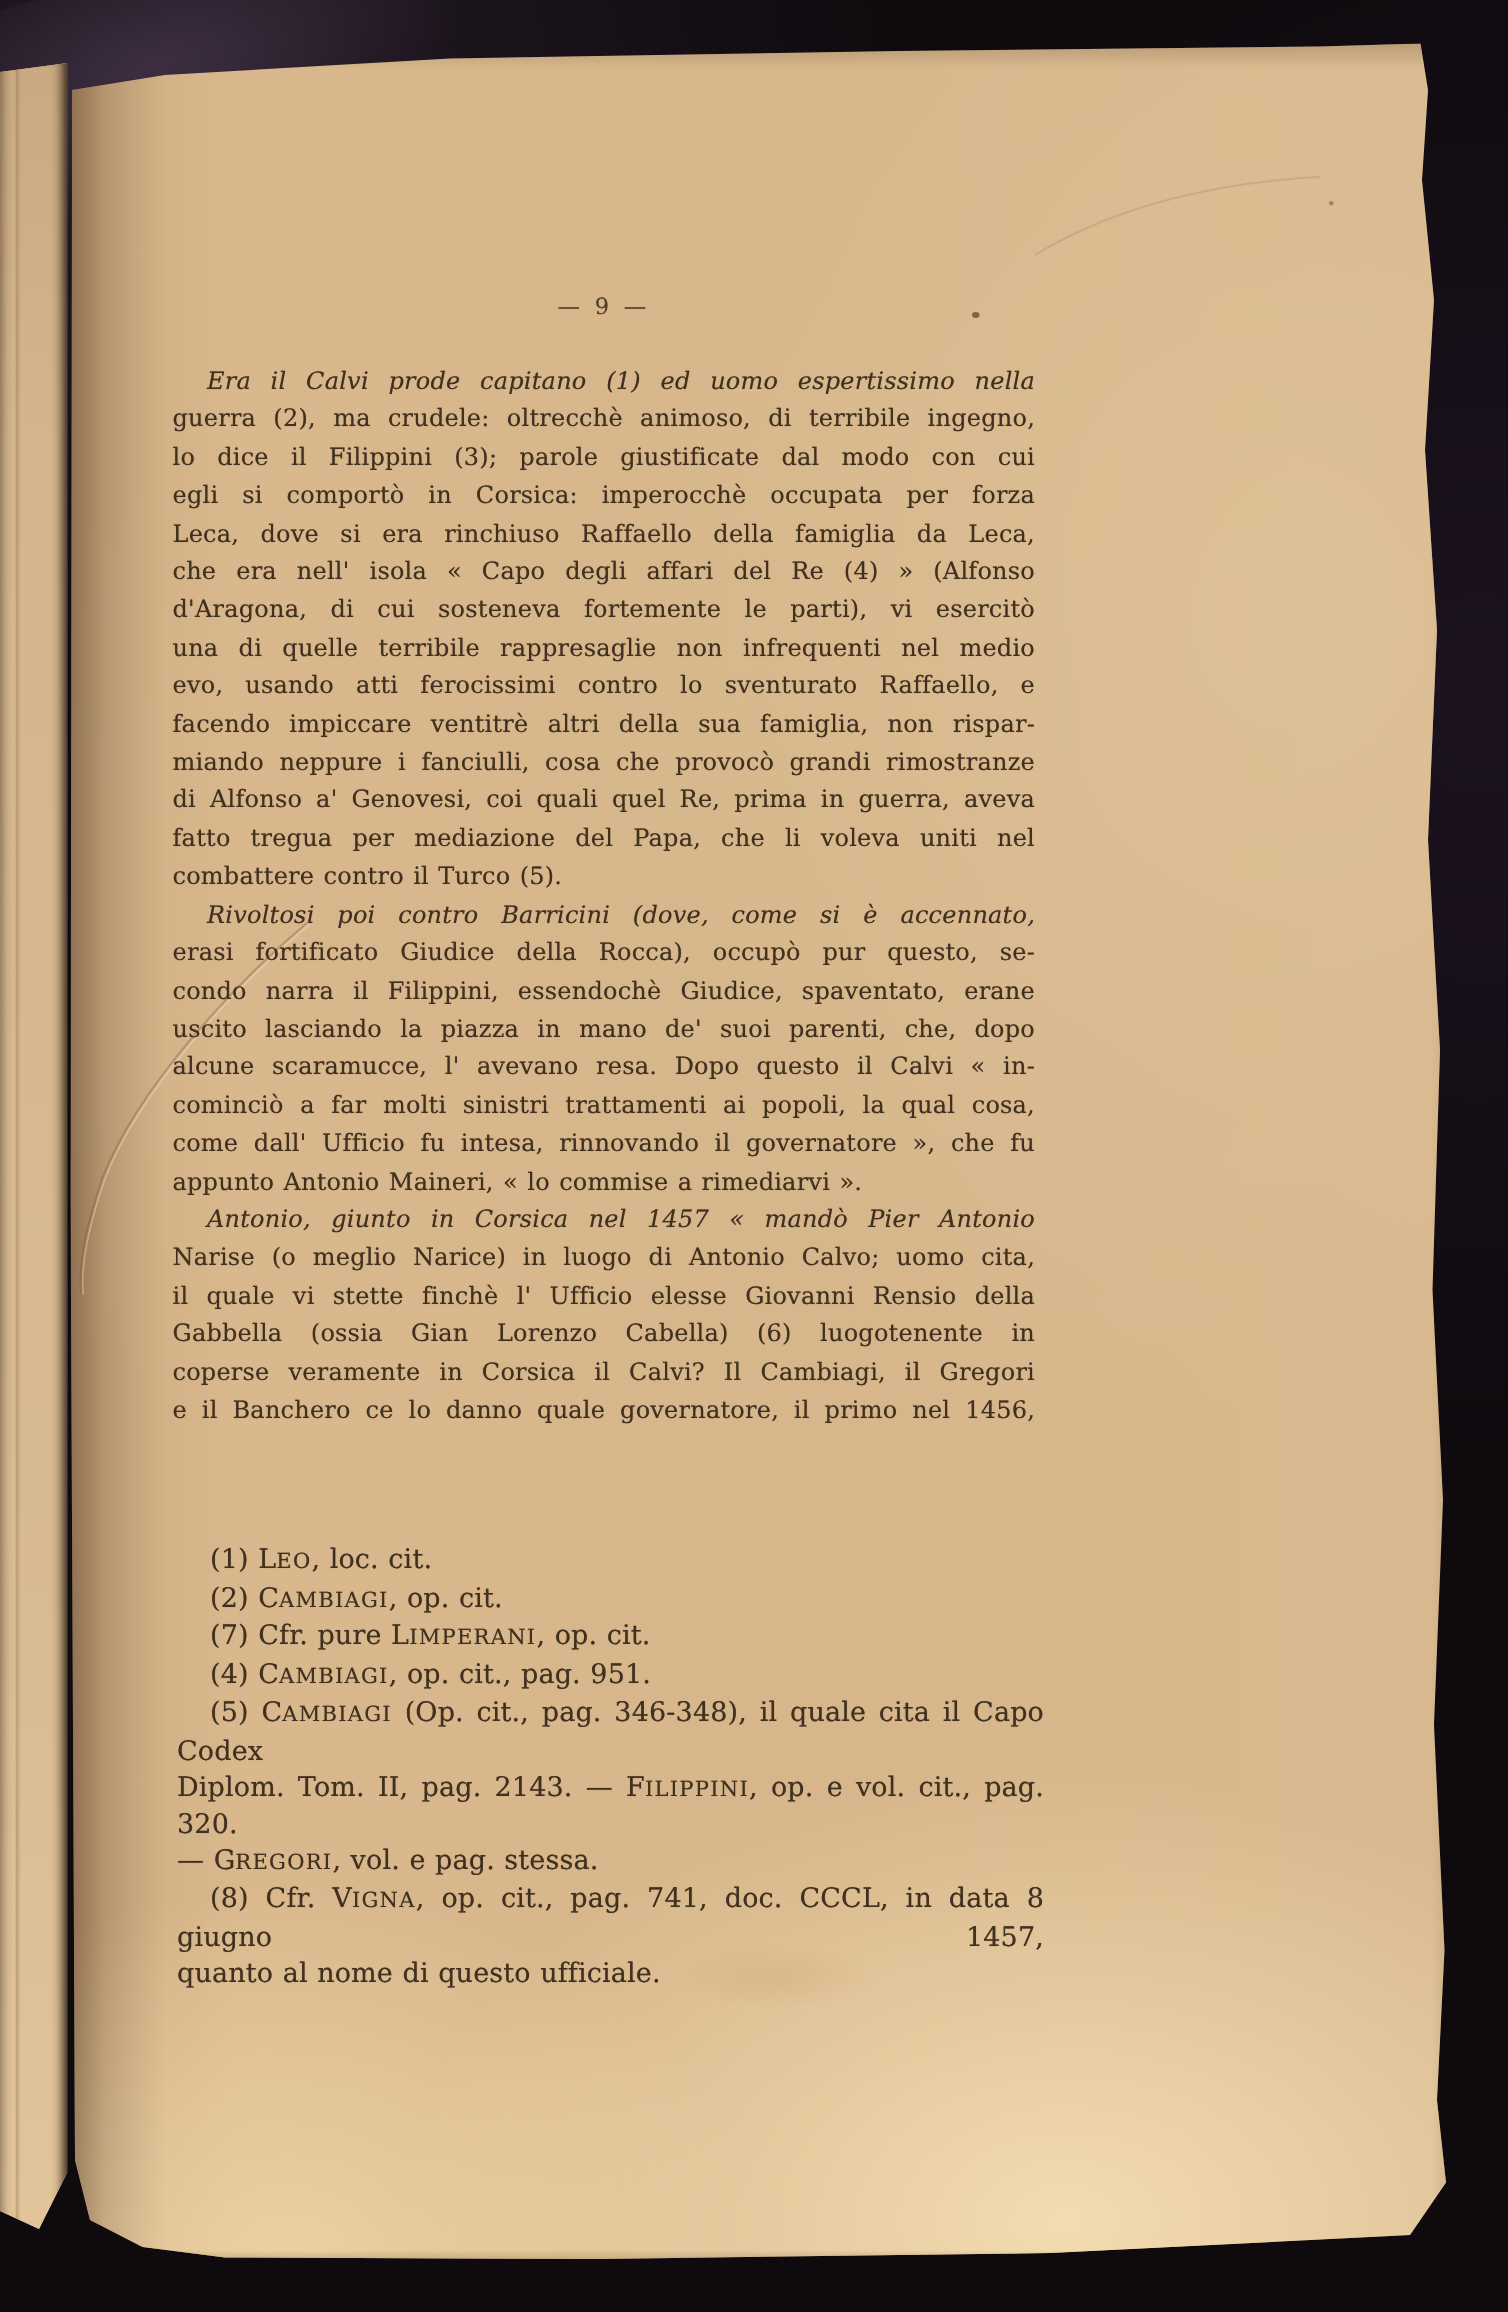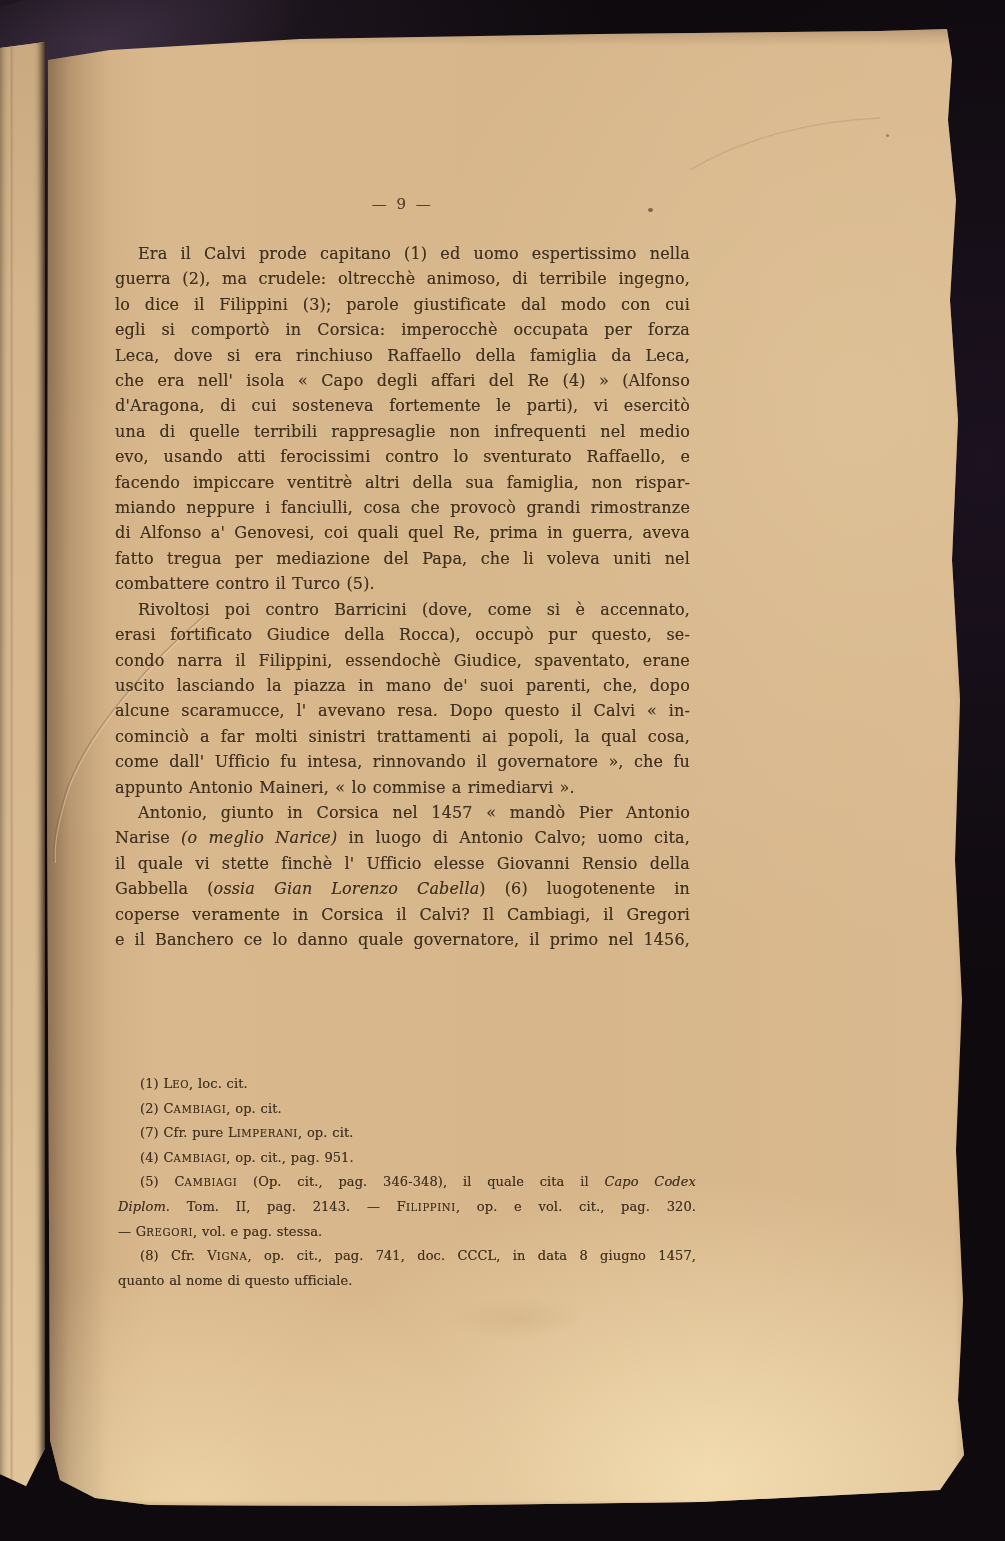--- a/index.html
+++ b/index.html
@@ -61,27 +61,27 @@
   .pagenum {
     position: absolute; left: 69px; top: 169px; width: 575px;
     text-align: center; font-size: 15px; letter-spacing: 2.5px; opacity: .88;
   }
   .body-text {
     position: absolute; left: 69px; top: 215px; width: 575px;
     font-size: 16px; line-height: 25.4px; letter-spacing: .15px; word-spacing: 1px;
   }
   .footnotes {
     position: absolute; left: 72px; top: 1002px; width: 578px;
-    font-size: 13px; line-height: 23.6px; letter-spacing: .1px; word-spacing: .5px; margin-top: 44px;
+    font-size: 18px; line-height: 23.6px; letter-spacing: .1px; word-spacing: .5px;
   }
   .line { text-align: justify; text-align-last: left; }
   .line.j { text-align-last: justify; }
-  .body-text .line.ind { text-indent: 23px; }
+  .body-text .line.ind { text-indent: 23px; font-style: italic; }
   .footnotes .line.ind { text-indent: 22px; }
-  .it { font-style: italic; }
+  .it { }
   .sc-rest { text-transform: uppercase; font-size: .78em; letter-spacing: .06em; }
 </style>
 </head>
 <body>
 
 <div class="fabric-sheen"></div>
 <div class="under-pages"></div>
 
 <div class="page">
   <svg class="creases" width="922" height="1484" viewBox="0 0 922 1484">
@@ -95,21 +95,21 @@
 
   <div class="pagenum ink">— 9 —</div>
   <div class="body-text ink">
       <div class="line j ind"><span>Era il Calvi prode capitano (1) ed uomo espertissimo nella</span></div>
       <div class="line j"><span>guerra (2), ma crudele: oltrecchè animoso, di terribile ingegno,</span></div>
       <div class="line j"><span>lo dice il Filippini (3); parole giustificate dal modo con cui</span></div>
       <div class="line j"><span>egli si comportò in Corsica: imperocchè occupata per forza</span></div>
       <div class="line j"><span>Leca, dove si era rinchiuso Raffaello della famiglia da Leca,</span></div>
       <div class="line j"><span>che era nell' isola « Capo degli affari del Re (4) » (Alfonso</span></div>
       <div class="line j"><span>d'Aragona, di cui sosteneva fortemente le parti), vi esercitò</span></div>
-      <div class="line j"><span>una di quelle terribili rappresaglie non infrequenti nel medio</span></div>
+      <div class="line j"><span>una di quelle terribile rappresaglie non infrequenti nel medio</span></div>
       <div class="line j"><span>evo, usando atti ferocissimi contro lo sventurato Raffaello, e</span></div>
       <div class="line j"><span>facendo impiccare ventitrè altri della sua famiglia, non rispar-</span></div>
       <div class="line j"><span>miando neppure i fanciulli, cosa che provocò grandi rimostranze</span></div>
       <div class="line j"><span>di Alfonso a' Genovesi, coi quali quel Re, prima in guerra, aveva</span></div>
       <div class="line j"><span>fatto tregua per mediazione del Papa, che li voleva uniti nel</span></div>
       <div class="line"><span>combattere contro il Turco (5).</span></div>
       <div class="line j ind"><span>Rivoltosi poi contro Barricini (dove, come si è accennato,</span></div>
       <div class="line j"><span>erasi fortificato Giudice della Rocca), occupò pur questo, se-</span></div>
       <div class="line j"><span>condo narra il Filippini, essendochè Giudice, spaventato, erane</span></div>
       <div class="line j"><span>uscito lasciando la piazza in mano de' suoi parenti, che, dopo</span></div>

